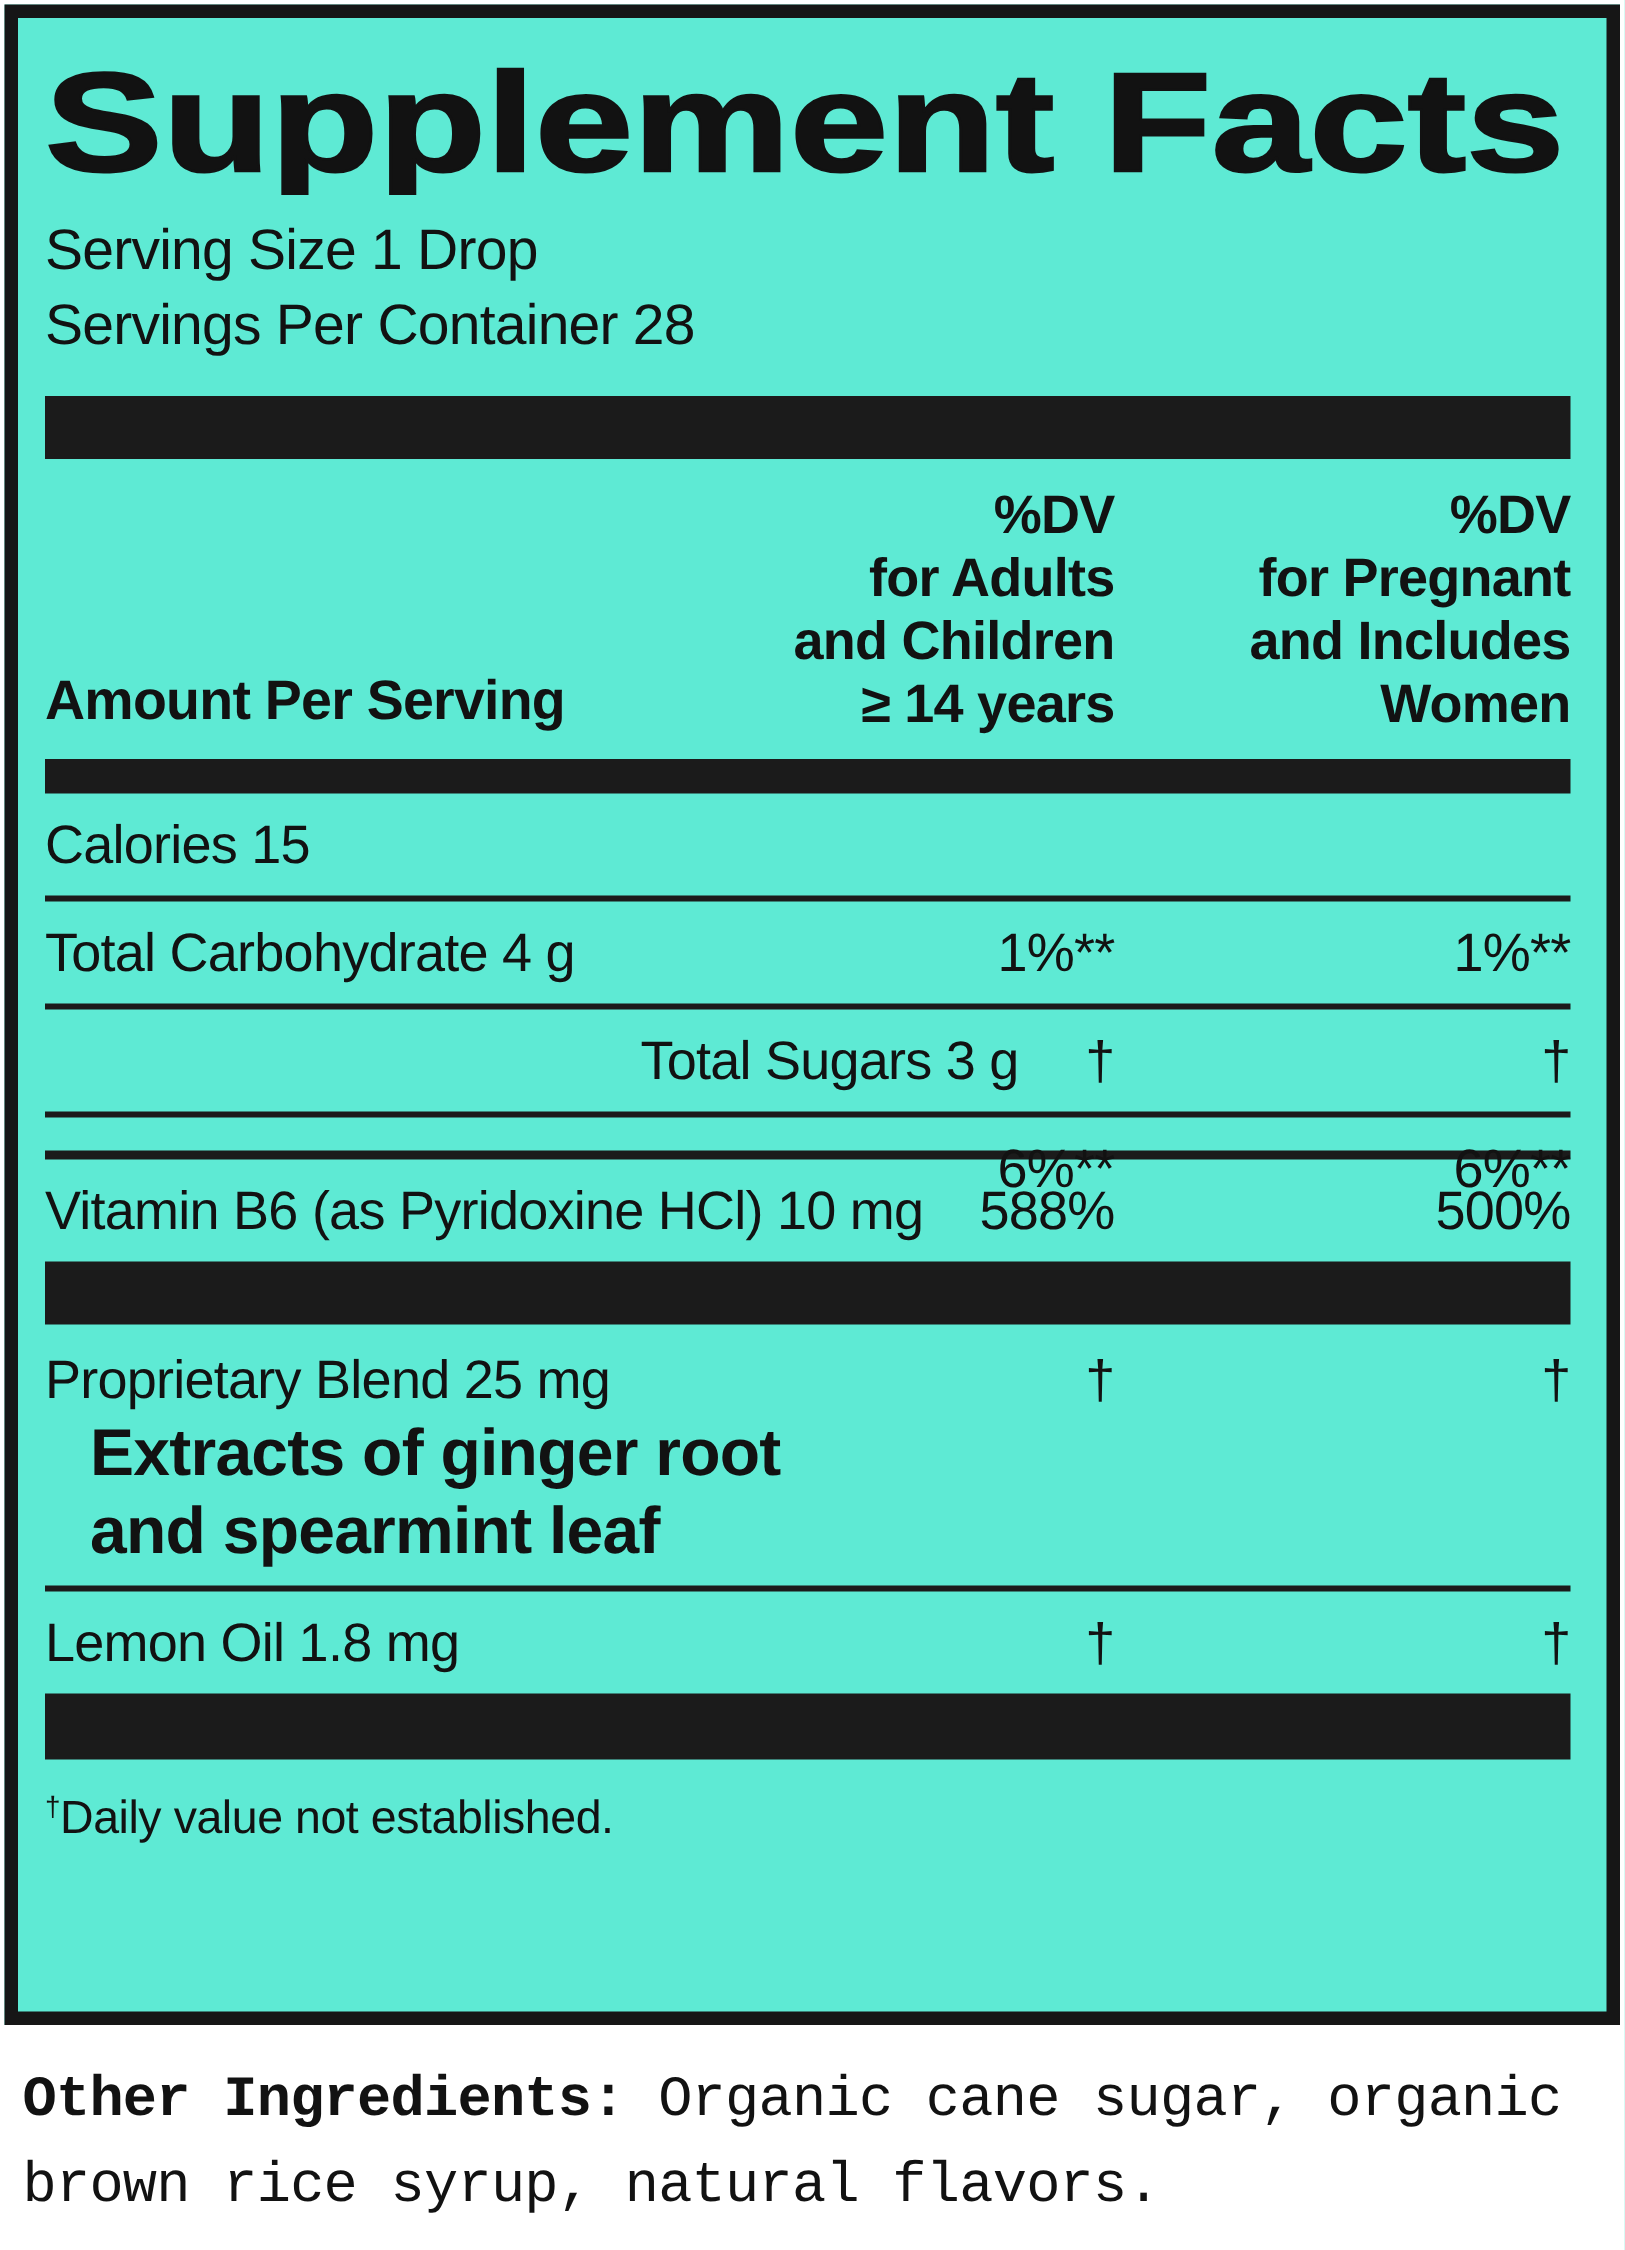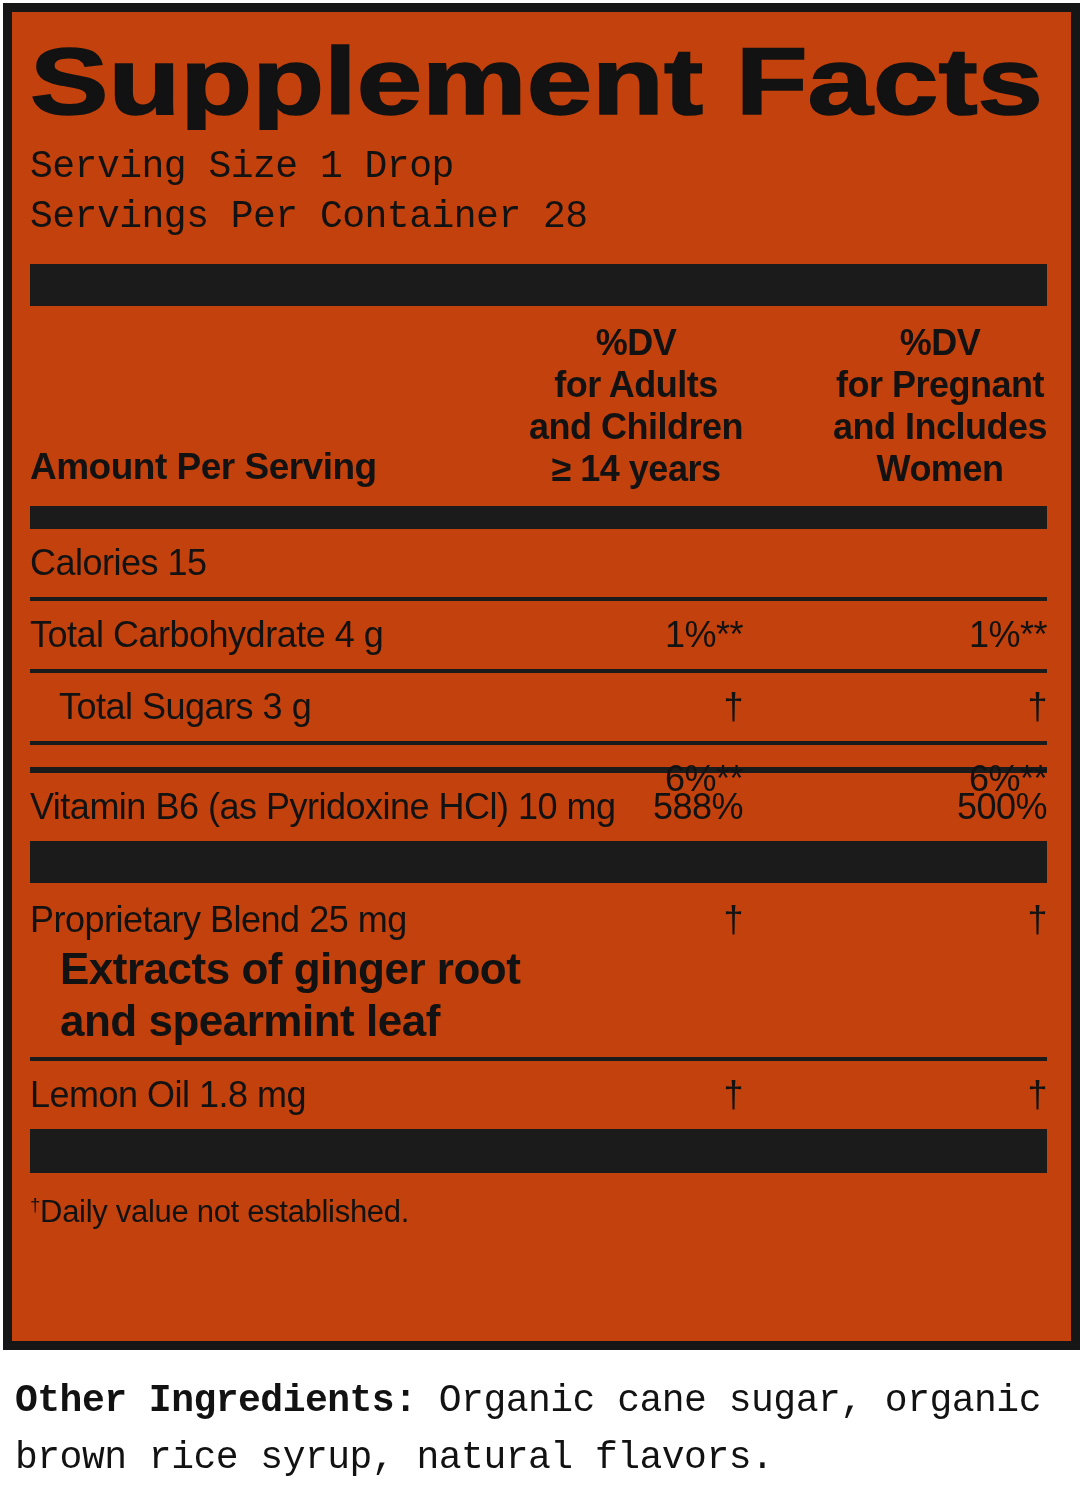--- a/index.html
+++ b/index.html
@@ -6,53 +6,53 @@
   body{
     width:1083px;height:1500px;overflow:hidden;
     font-family:"Liberation Sans",sans-serif;
     color:#121212;
     -webkit-font-smoothing:antialiased;
   }
   .page{position:relative;width:1083px;height:1500px;}
 
   .label-box{
     position:absolute;left:3px;top:3px;width:1077px;height:1347px;
-    border:9px solid #161616;background:#c2410c;box-sizing:border-box;
+    border:9px solid #161616;background:#5eead4;box-sizing:border-box;
     padding:16px 24px 0 18px;overflow:hidden;
   }
 
   .title-svg{display:block;width:1017px;height:100px;margin-top:2px;}
   .title-svg text{
     font-family:"Liberation Sans",sans-serif;font-weight:bold;
     fill:#121212;stroke:#121212;stroke-width:1.6px;
   }
 
-  .serving{margin-top:12px;font-size:38px;line-height:50px;letter-spacing:-0.5px;font-family:Liberation Mono, monospace;}
+  .serving{margin-top:12px;font-size:38px;line-height:50px;letter-spacing:-0.5px;}
 
   .bar{background:#1b1b1b;width:100%;}
   .bar-1{height:42px;margin-top:22px;}
   .bar-2{height:23px;margin-top:16px;}
   .bar-3{height:42px;}
   .bar-4{height:44px;}
 
   .colhead{position:relative;height:168px;margin-top:16px;}
   .colhead .amount{
     position:absolute;left:0;bottom:2px;
     font-weight:bold;font-size:37px;letter-spacing:-0.5px;
   }
-  .ch{position:absolute;top:0;text-align:center;font-weight:bold;font-size:36px;line-height:42px;letter-spacing:-0.5px;}
+  .ch{position:absolute;top:0;text-align:right;font-weight:bold;font-size:36px;line-height:42px;letter-spacing:-0.5px;}
   .ch-1{right:304px;}
   .ch-2{right:0;}
 
   .row{position:relative;padding:11px 0;font-size:36px;line-height:46px;letter-spacing:-0.5px;}
   .row .lbl{display:inline-block;white-space:nowrap;}
   .v{position:absolute;top:11px;white-space:nowrap;font-size:36px;}
   .v1{right:304px;}
   .v2{right:0;}
-  .ind1{padding-left:29px;}
+  .ind1{padding-left:29px;text-align:center;}
   .ind2{padding-left:56px;}
   .sep{height:4px;background:#1b1b1b;width:100%;}
   .sep-thick{height:6px;}
 
   .row-prop{padding:14px 0 10px 0;}
   .row-prop .v{top:14px;}
   .subline{font-size:44px;line-height:52px;letter-spacing:-0.5px;padding-left:30px;white-space:nowrap;font-weight:bold;}
 
   .footnotes{margin-top:16px;font-size:31px;line-height:46px;letter-spacing:-0.3px;}
   .footnotes sup{font-size:60%;vertical-align:super;line-height:0;}

